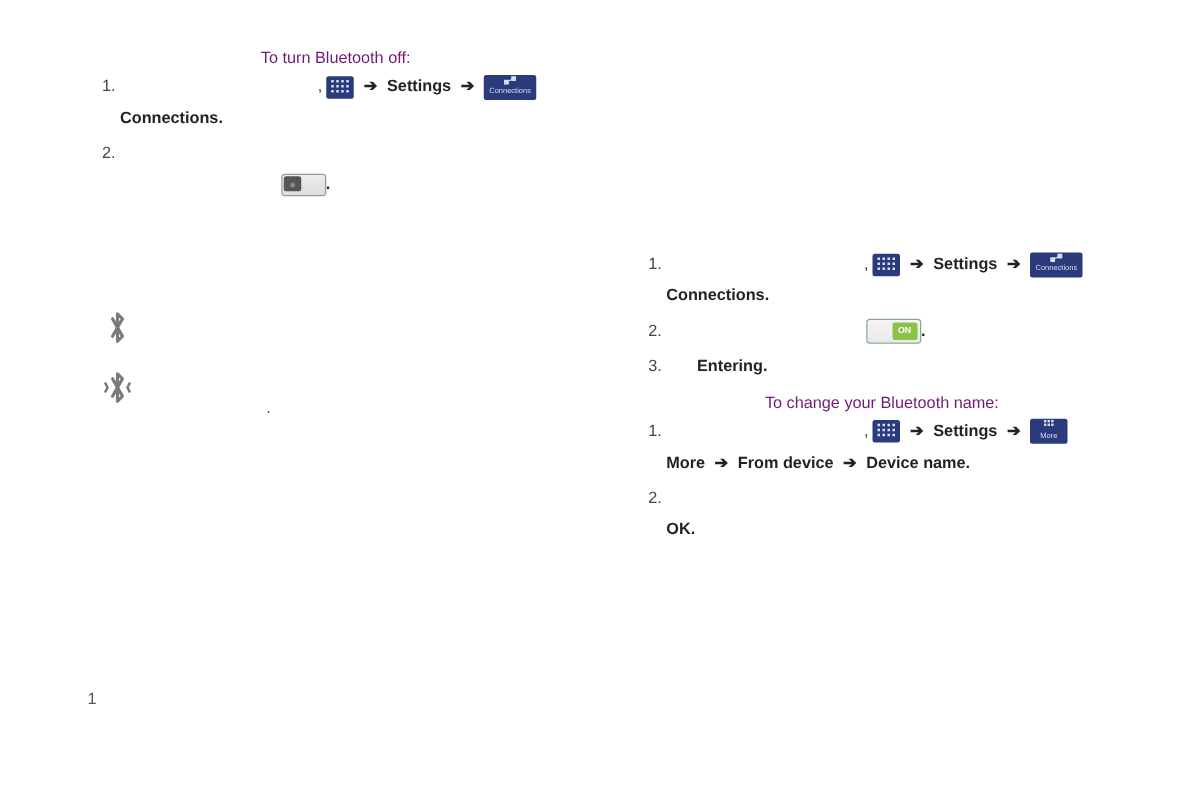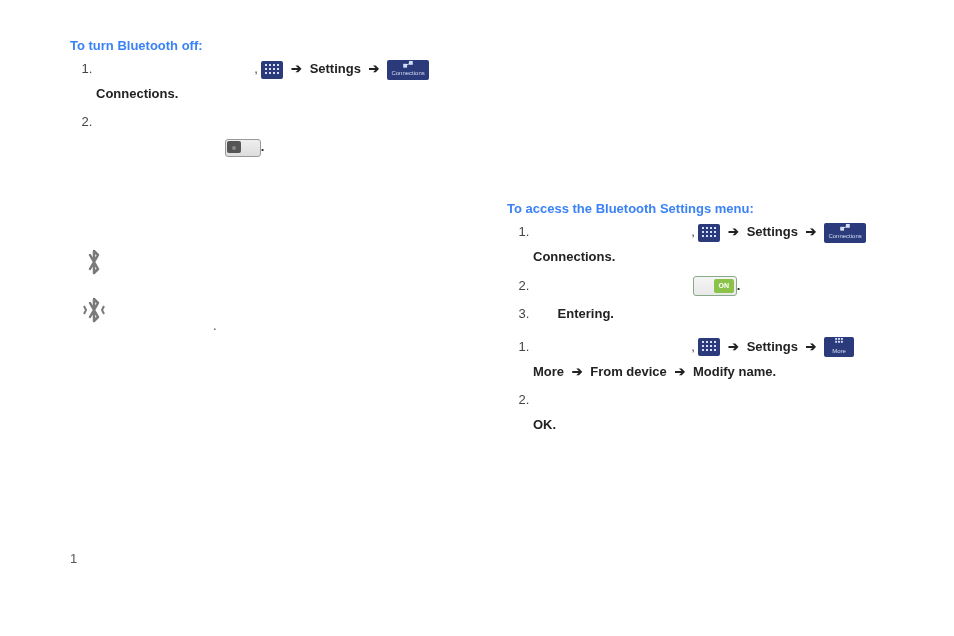--- a/index.html
+++ b/index.html
@@ -16,23 +16,24 @@
   }
   .page {
     display: flex;
     padding: 32px 50px 0 70px;
     gap: 40px;
   }
   .col {
     flex: 1;
   }
   .heading {
-    font-weight: bold;
-    color: #3b82f6;
+    font-weight: normal;
+    color: #701a75;
     margin: 6px 0 4px 0;
+    text-align: center;
   }
   ol {
     margin: 4px 0 8px 0;
     padding-left: 26px;
   }
   ol li {
     margin: 4px 0;
     line-height: 1.9;
     color: #444;
   }
@@ -194,21 +195,20 @@
     <div class="invisible" style="margin-top:0">Bluetooth Settings</div>
     <div style="line-height:1.9">
       <span class="invisible">The Bluetooth settings menu allows you to set up many of the characteristics of your device's Bluetooth service,</span>
       <span class="invisible">including:</span>
     </div>
     <div style="line-height:1.9; margin-left:10px">
       <span class="invisible">Entering or changing the name your device uses for Bluetooth communication and description</span><br>
       <span class="invisible">• </span><span class="invisible">Setting your device's visibility (or "discoverability") for other Bluetooth devices</span>
     </div>
 
-    <div class="heading">To access the Bluetooth Settings menu:</div>
     <ol>
       <li>
         <span class="invisible">From the Home screen, tap</span><span>, </span>
         <span class="icon-box apps-icon">
           <svg class="dots-grid" viewBox="0 0 16 14">
               <rect x="1" y="1" width="2" height="2"></rect>
               <rect x="5" y="1" width="2" height="2"></rect>
               <rect x="9" y="1" width="2" height="2"></rect>
               <rect x="13" y="1" width="2" height="2"></rect>
               <rect x="1" y="5" width="2" height="2"></rect>
@@ -240,20 +240,21 @@
         <span class="icon-box toggle-on">
             <span class="knob">ON</span>
           </span><span class="bold">.</span>
       </li>
       <li>
         <span class="invisible">Tap</span>
         <span class="bold">Entering</span><span class="bold">.</span>
       </li>
     </ol>
 
+    <div class="heading">To change your Bluetooth name:</div>
     <ol>
       <li>
         <span class="invisible">From the Home screen, tap</span><span>, </span>
         <span class="icon-box apps-icon">
           <svg class="dots-grid" viewBox="0 0 16 14">
               <rect x="1" y="1" width="2" height="2"></rect>
               <rect x="5" y="1" width="2" height="2"></rect>
               <rect x="9" y="1" width="2" height="2"></rect>
               <rect x="13" y="1" width="2" height="2"></rect>
               <rect x="1" y="5" width="2" height="2"></rect>
@@ -278,21 +279,21 @@
               <rect x="4" y="4" width="2" height="2" fill="#d7def7"></rect>
               <rect x="7" y="4" width="2" height="2" fill="#d7def7"></rect>
             </svg>
           <span>More</span>
         </span>
         <br>
         <span class="bold">More</span>
         <span class="arrow">➔</span>
         <span class="bold">From device</span>
         <span class="arrow">➔</span>
-        <span class="bold">Modify name</span><span class="bold">.</span>
+        <span class="bold">Device name</span><span class="bold">.</span>
       </li>
       <li>
         <span class="invisible">Modify the device name in the dialog box and tap</span><br>
         <span class="bold">OK</span><span class="bold">.</span>
       </li>
     </ol>
 
   </div>
 </div>
 

